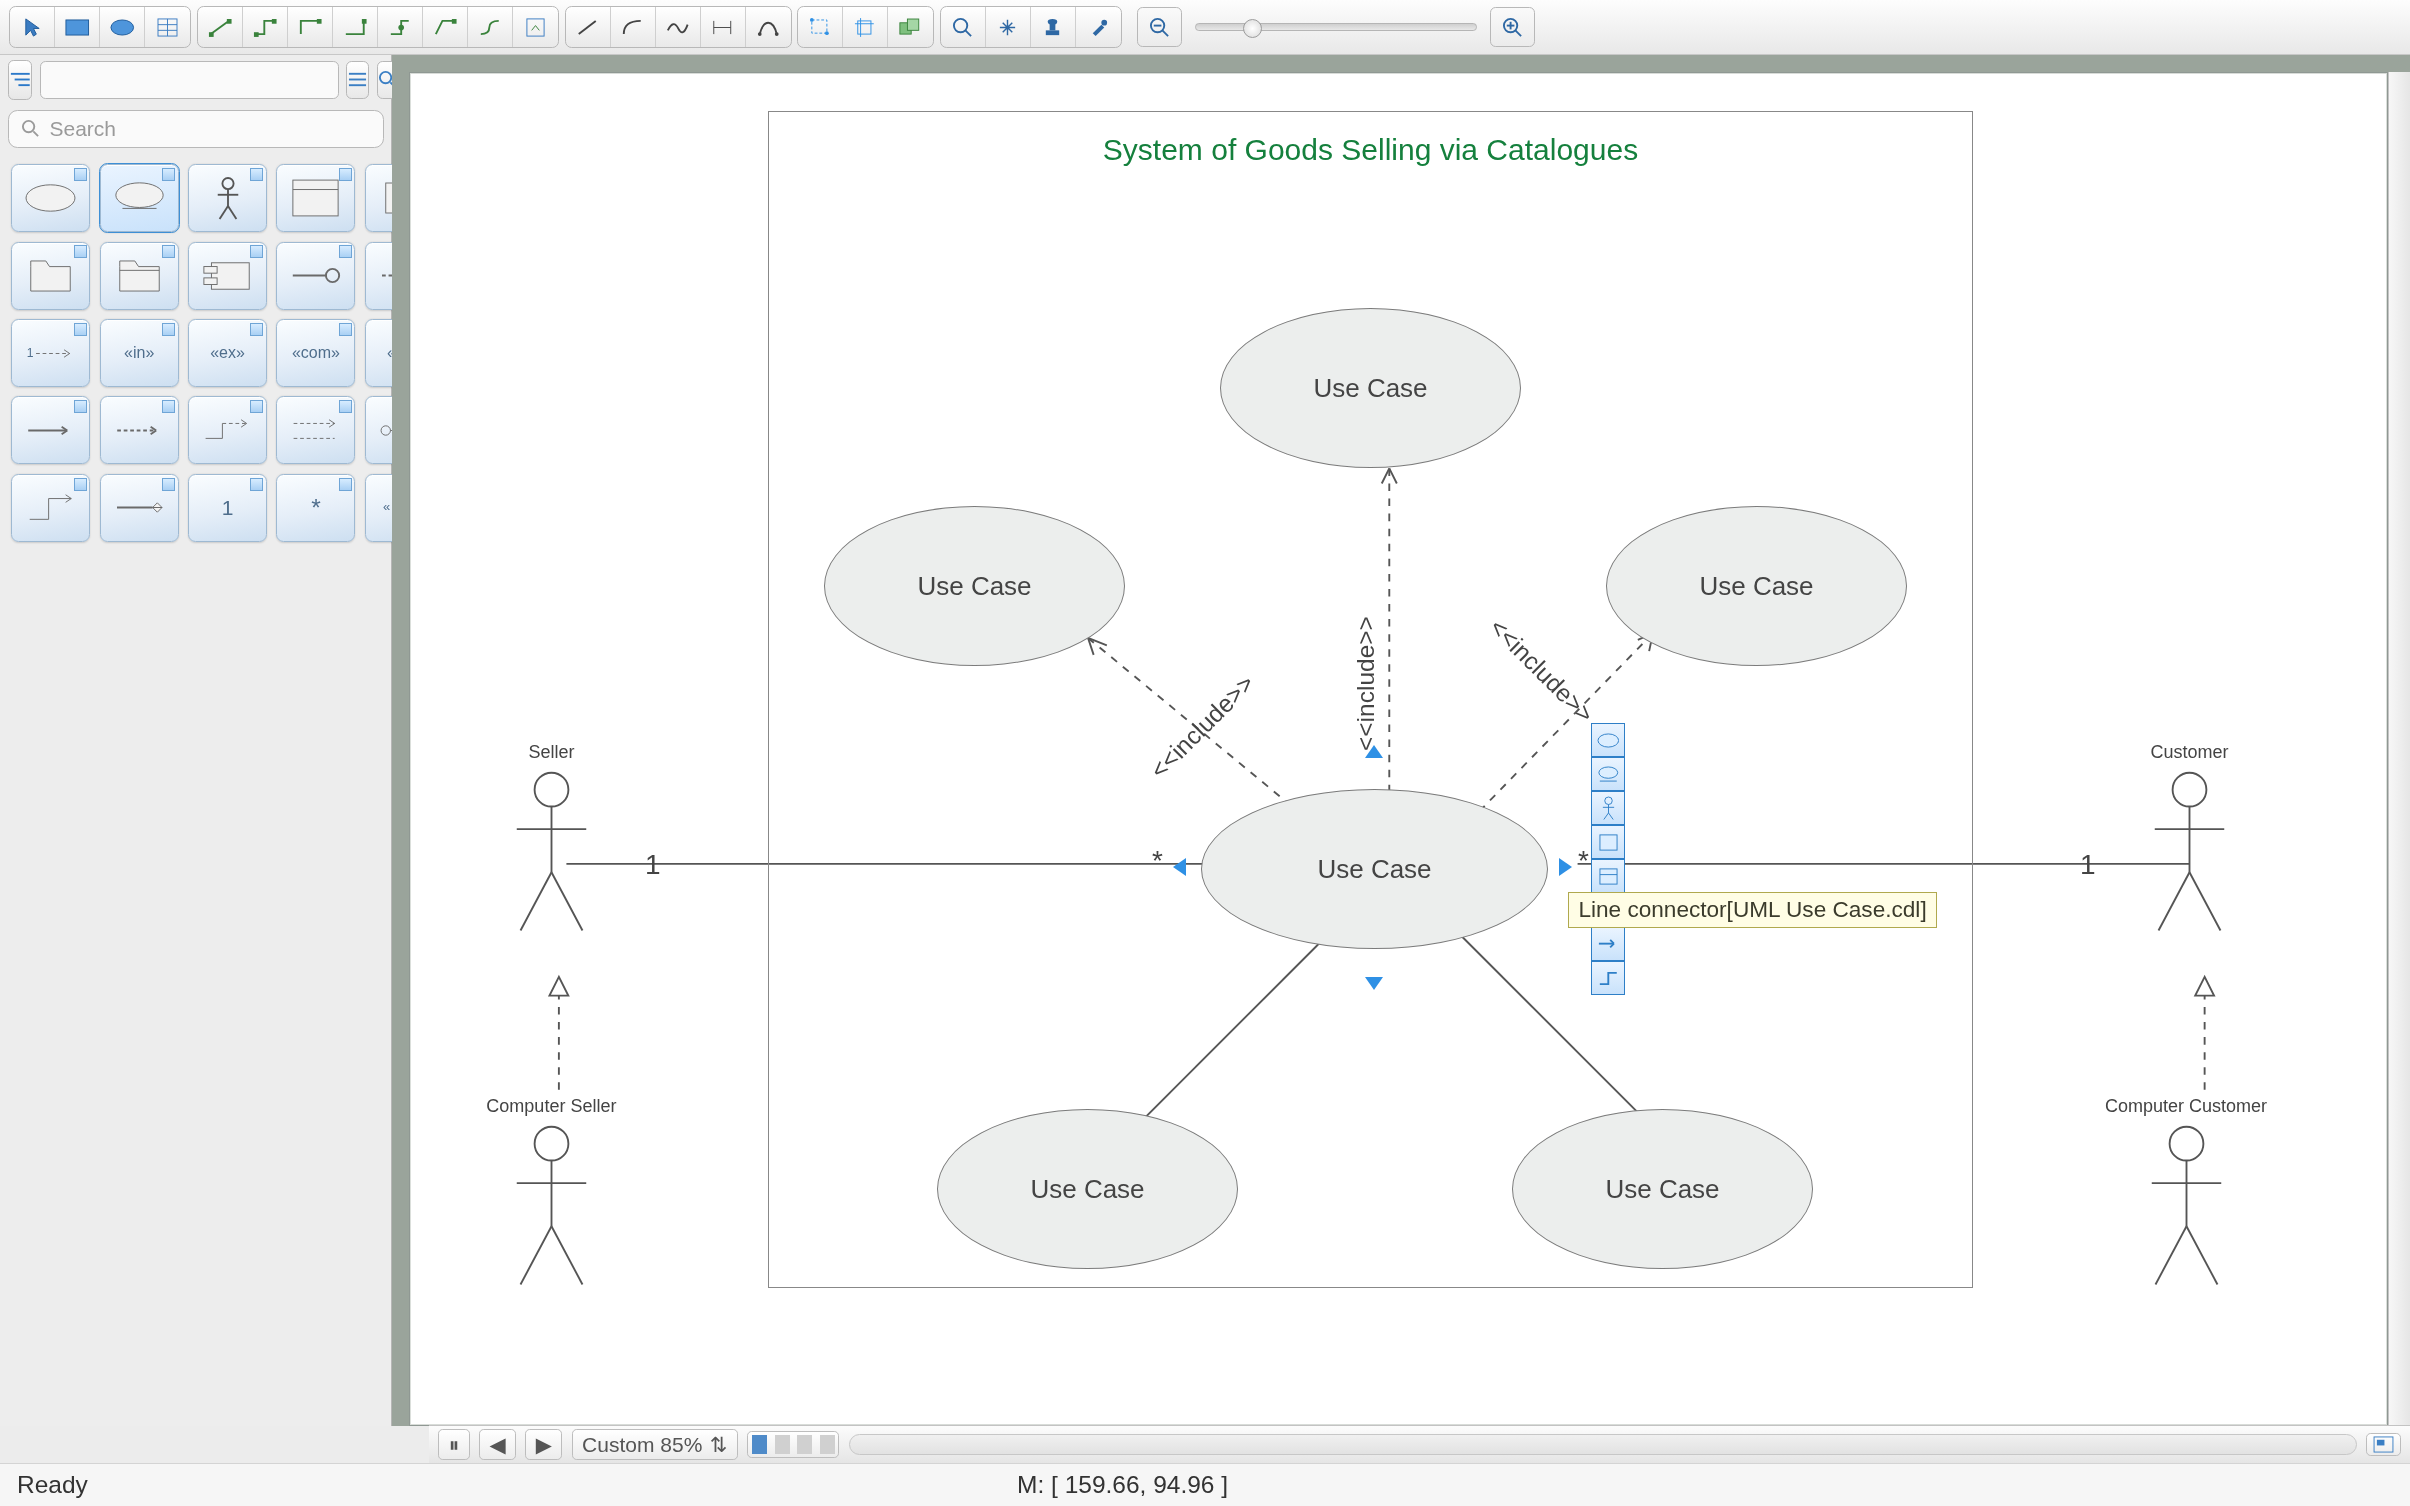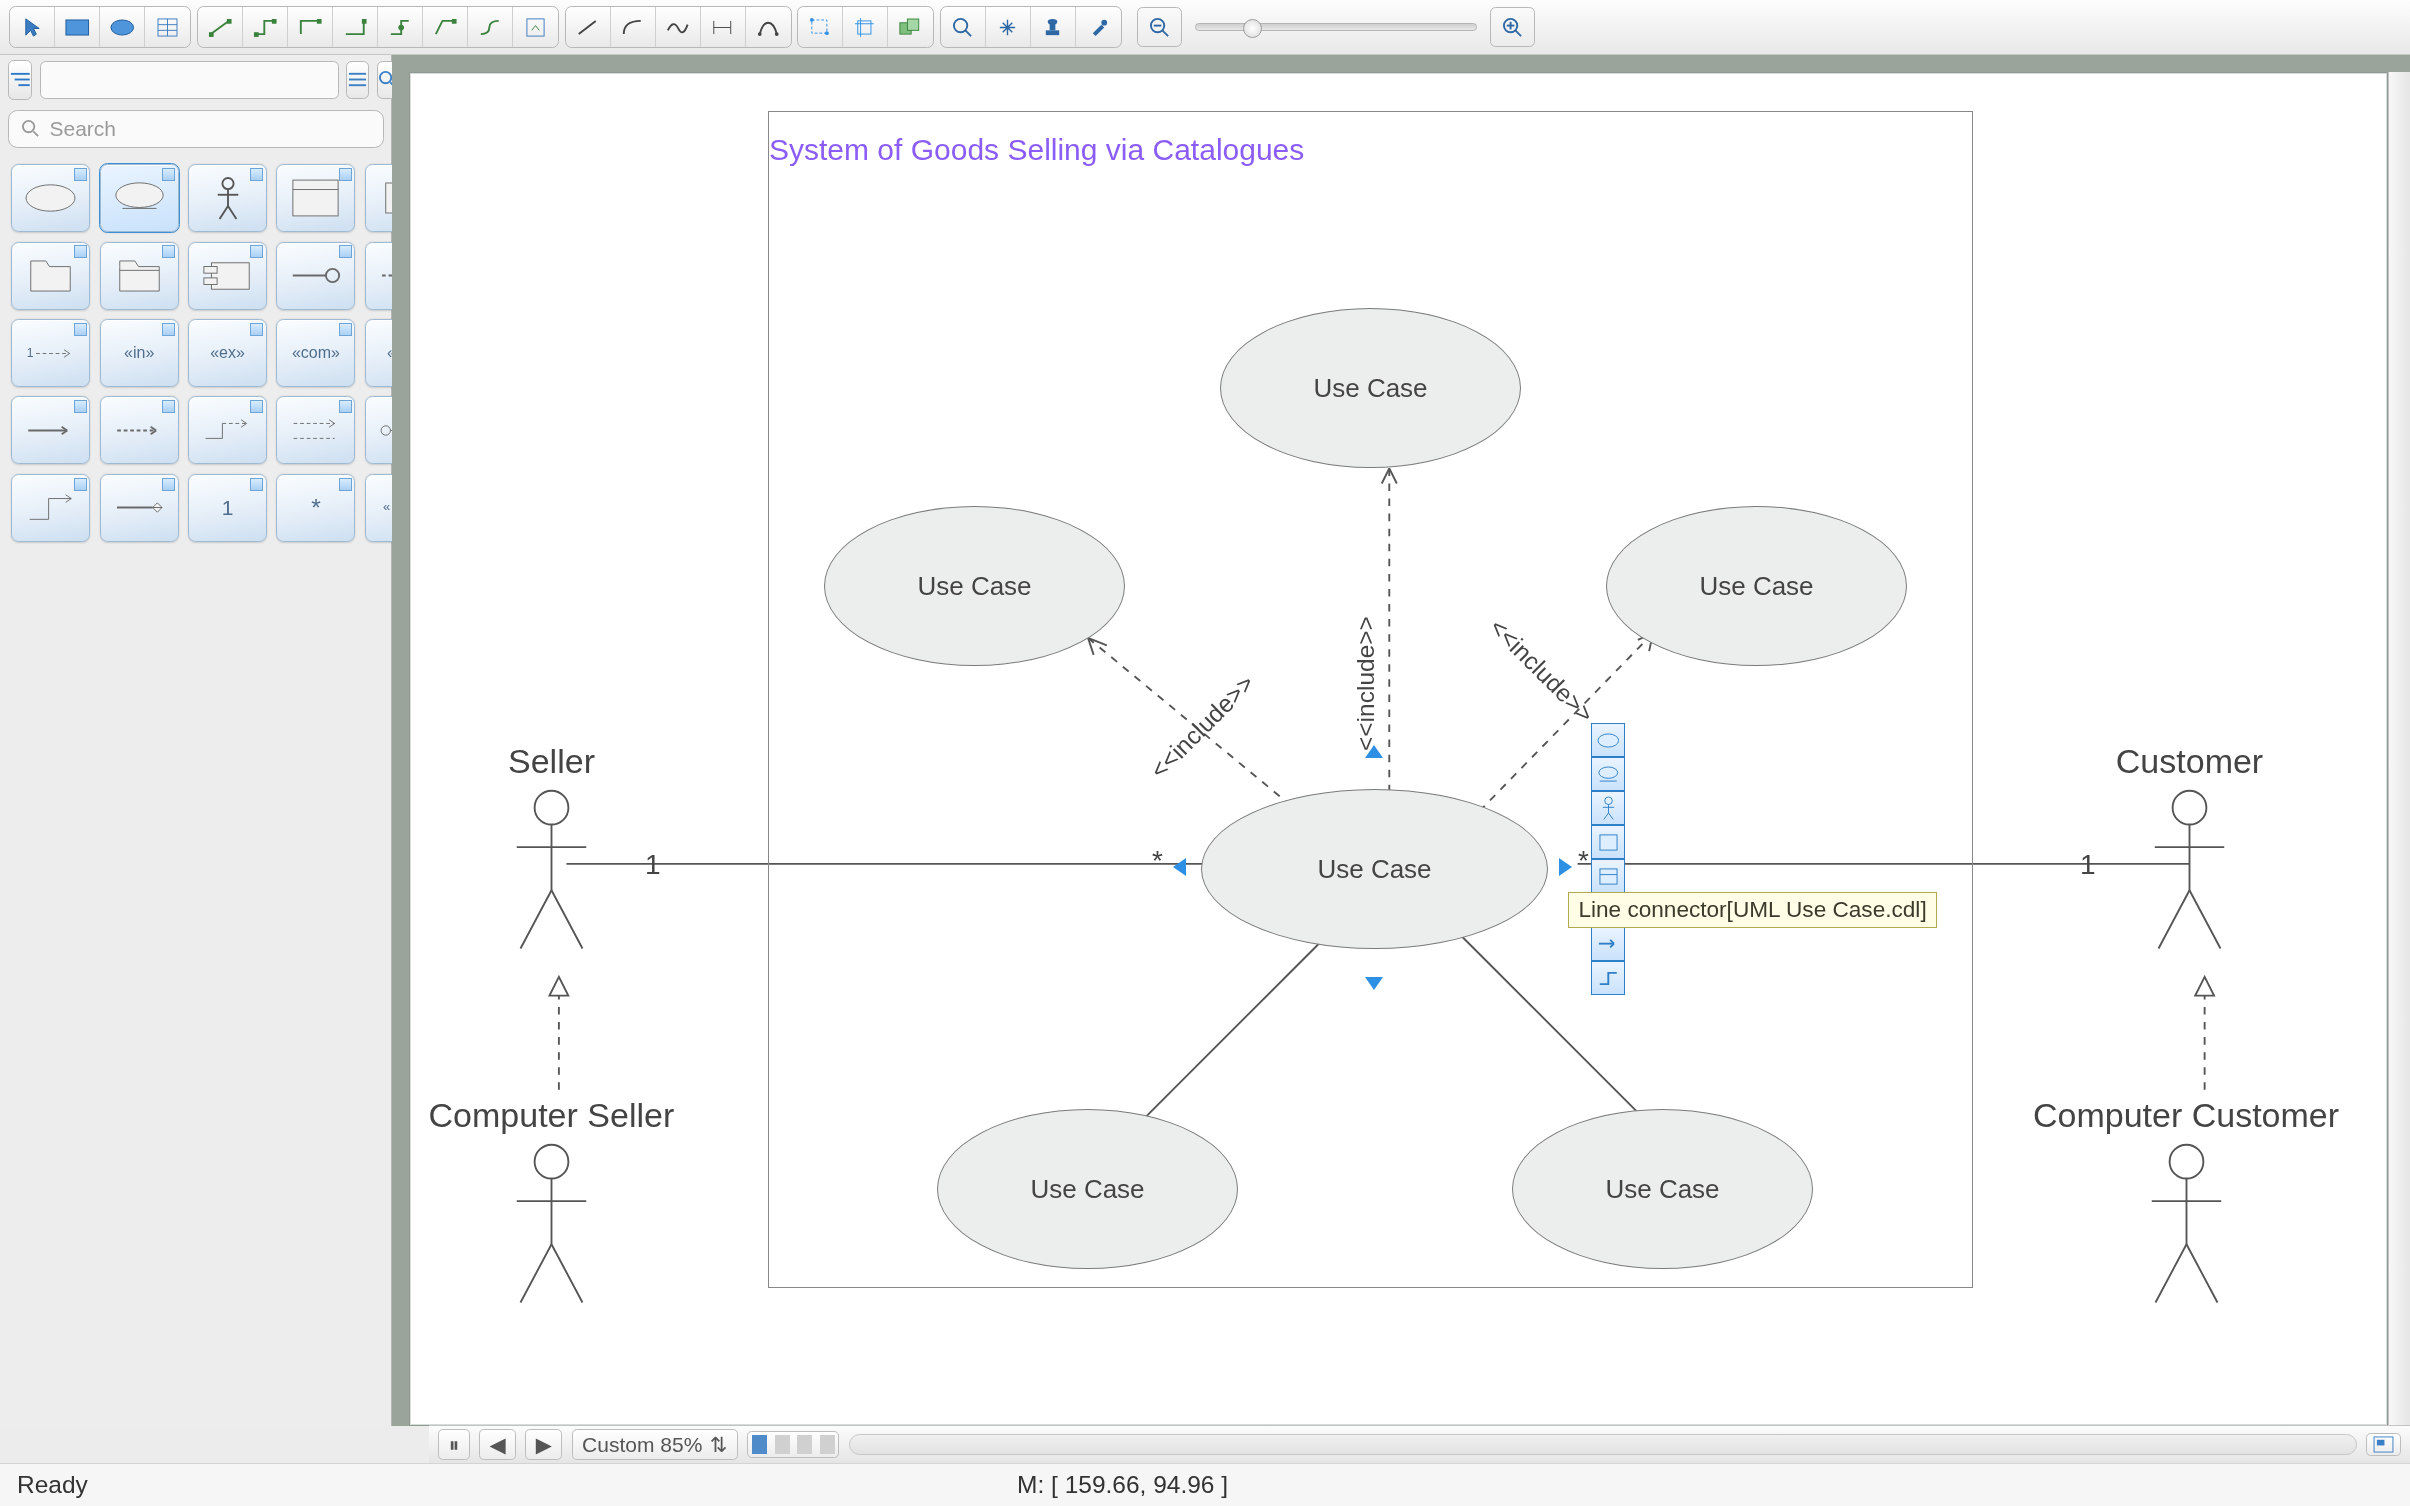--- a/index.html
+++ b/index.html
@@ -24,23 +24,23 @@
 .grid{display:grid;grid-template-columns:repeat(5,79px);gap:9.4px;padding:11.3px;justify-content:start}
 .cell{width:79px;height:68px;border:0.9px solid #9eb9d2;border-radius:7.5px;background:linear-gradient(170deg,#fafdff 0%,#e5eef8 55%,#cddff1 100%);display:flex;align-items:center;justify-content:center;position:relative;cursor:pointer;box-shadow:inset 0 0.9px 0 #fff,0 0.9px 1.9px rgba(0,0,0,.15)}
 .cell.sel{outline:1.9px solid #3d8fd6;background:linear-gradient(170deg,#eaf4ff,#c9e2fb)}
 .cell .corner{position:absolute;top:2.8px;right:2.8px;width:13px;height:13px;border:0.9px solid #6fa5d6;background:linear-gradient(#d7ecff,#a9d0f4)}
 .cell svg{pointer-events:none}
 .cell .txt{font-size:16px;color:#4f6e8c}
 .canvwrap{flex:1;position:relative;background:#9aa49b}
 .canvas{position:absolute;left:17px;top:17px;right:22.6px;bottom:0;background:#fff;border:0.9px solid #8f9893;box-shadow:0 0 0 0.9px #d8dcd8 inset}
 .vscroll{position:absolute;right:0;top:17px;width:22.6px;bottom:0;background:linear-gradient(90deg,#f7f7f7,#e5e5e5);border-left:0.9px solid #c4c4c4}
 .diagram{position:absolute;left:358px;top:38px;width:1205px;height:1177px;border:0.9px solid #888}
-.diagram .title{position:absolute;top:21px;left:0;right:0;text-align:left;font-size:30px;color:#8b5cf6}
+.diagram .title{position:absolute;top:21px;left:0;right:0;text-align:center;font-size:30px;color:#15803d}
 .uc{position:absolute;border:0.9px solid #7b7b7b;background:#eceeed;border-radius:50%;display:flex;align-items:center;justify-content:center;font-size:26px;color:#444}
-.actor{position:absolute;text-align:center;font-size:34px;color:#444}
+.actor{position:absolute;text-align:center;font-size:18px;color:#444}
 .actor svg{display:block;margin:5.6px auto 0}
 .mult{position:absolute;font-size:28px;color:#444}
 .tag{position:absolute;font-size:24.5px;color:#444}
 .rot-45{transform:rotate(-45deg)}
 .rot45{transform:rotate(45deg)}
 .rot90{transform:rotate(-90deg);transform-origin:left top}
 .floatpal{position:absolute;display:flex;flex-direction:column;gap:0}
 .floatpal .fp{width:34px;height:34px;border:0.9px solid #2e7fc7;background:linear-gradient(#eaf4ff,#c9e2fb);display:flex;align-items:center;justify-content:center;font-size:17px;color:#2e68a4}
 .tooltip{position:absolute;background:#fffde5;border:0.9px solid #b0a94e;padding:3.8px 9.4px;font-size:22.6px;color:#3b3b2c;white-space:nowrap}
 .handle{position:absolute;width:0;height:0}

